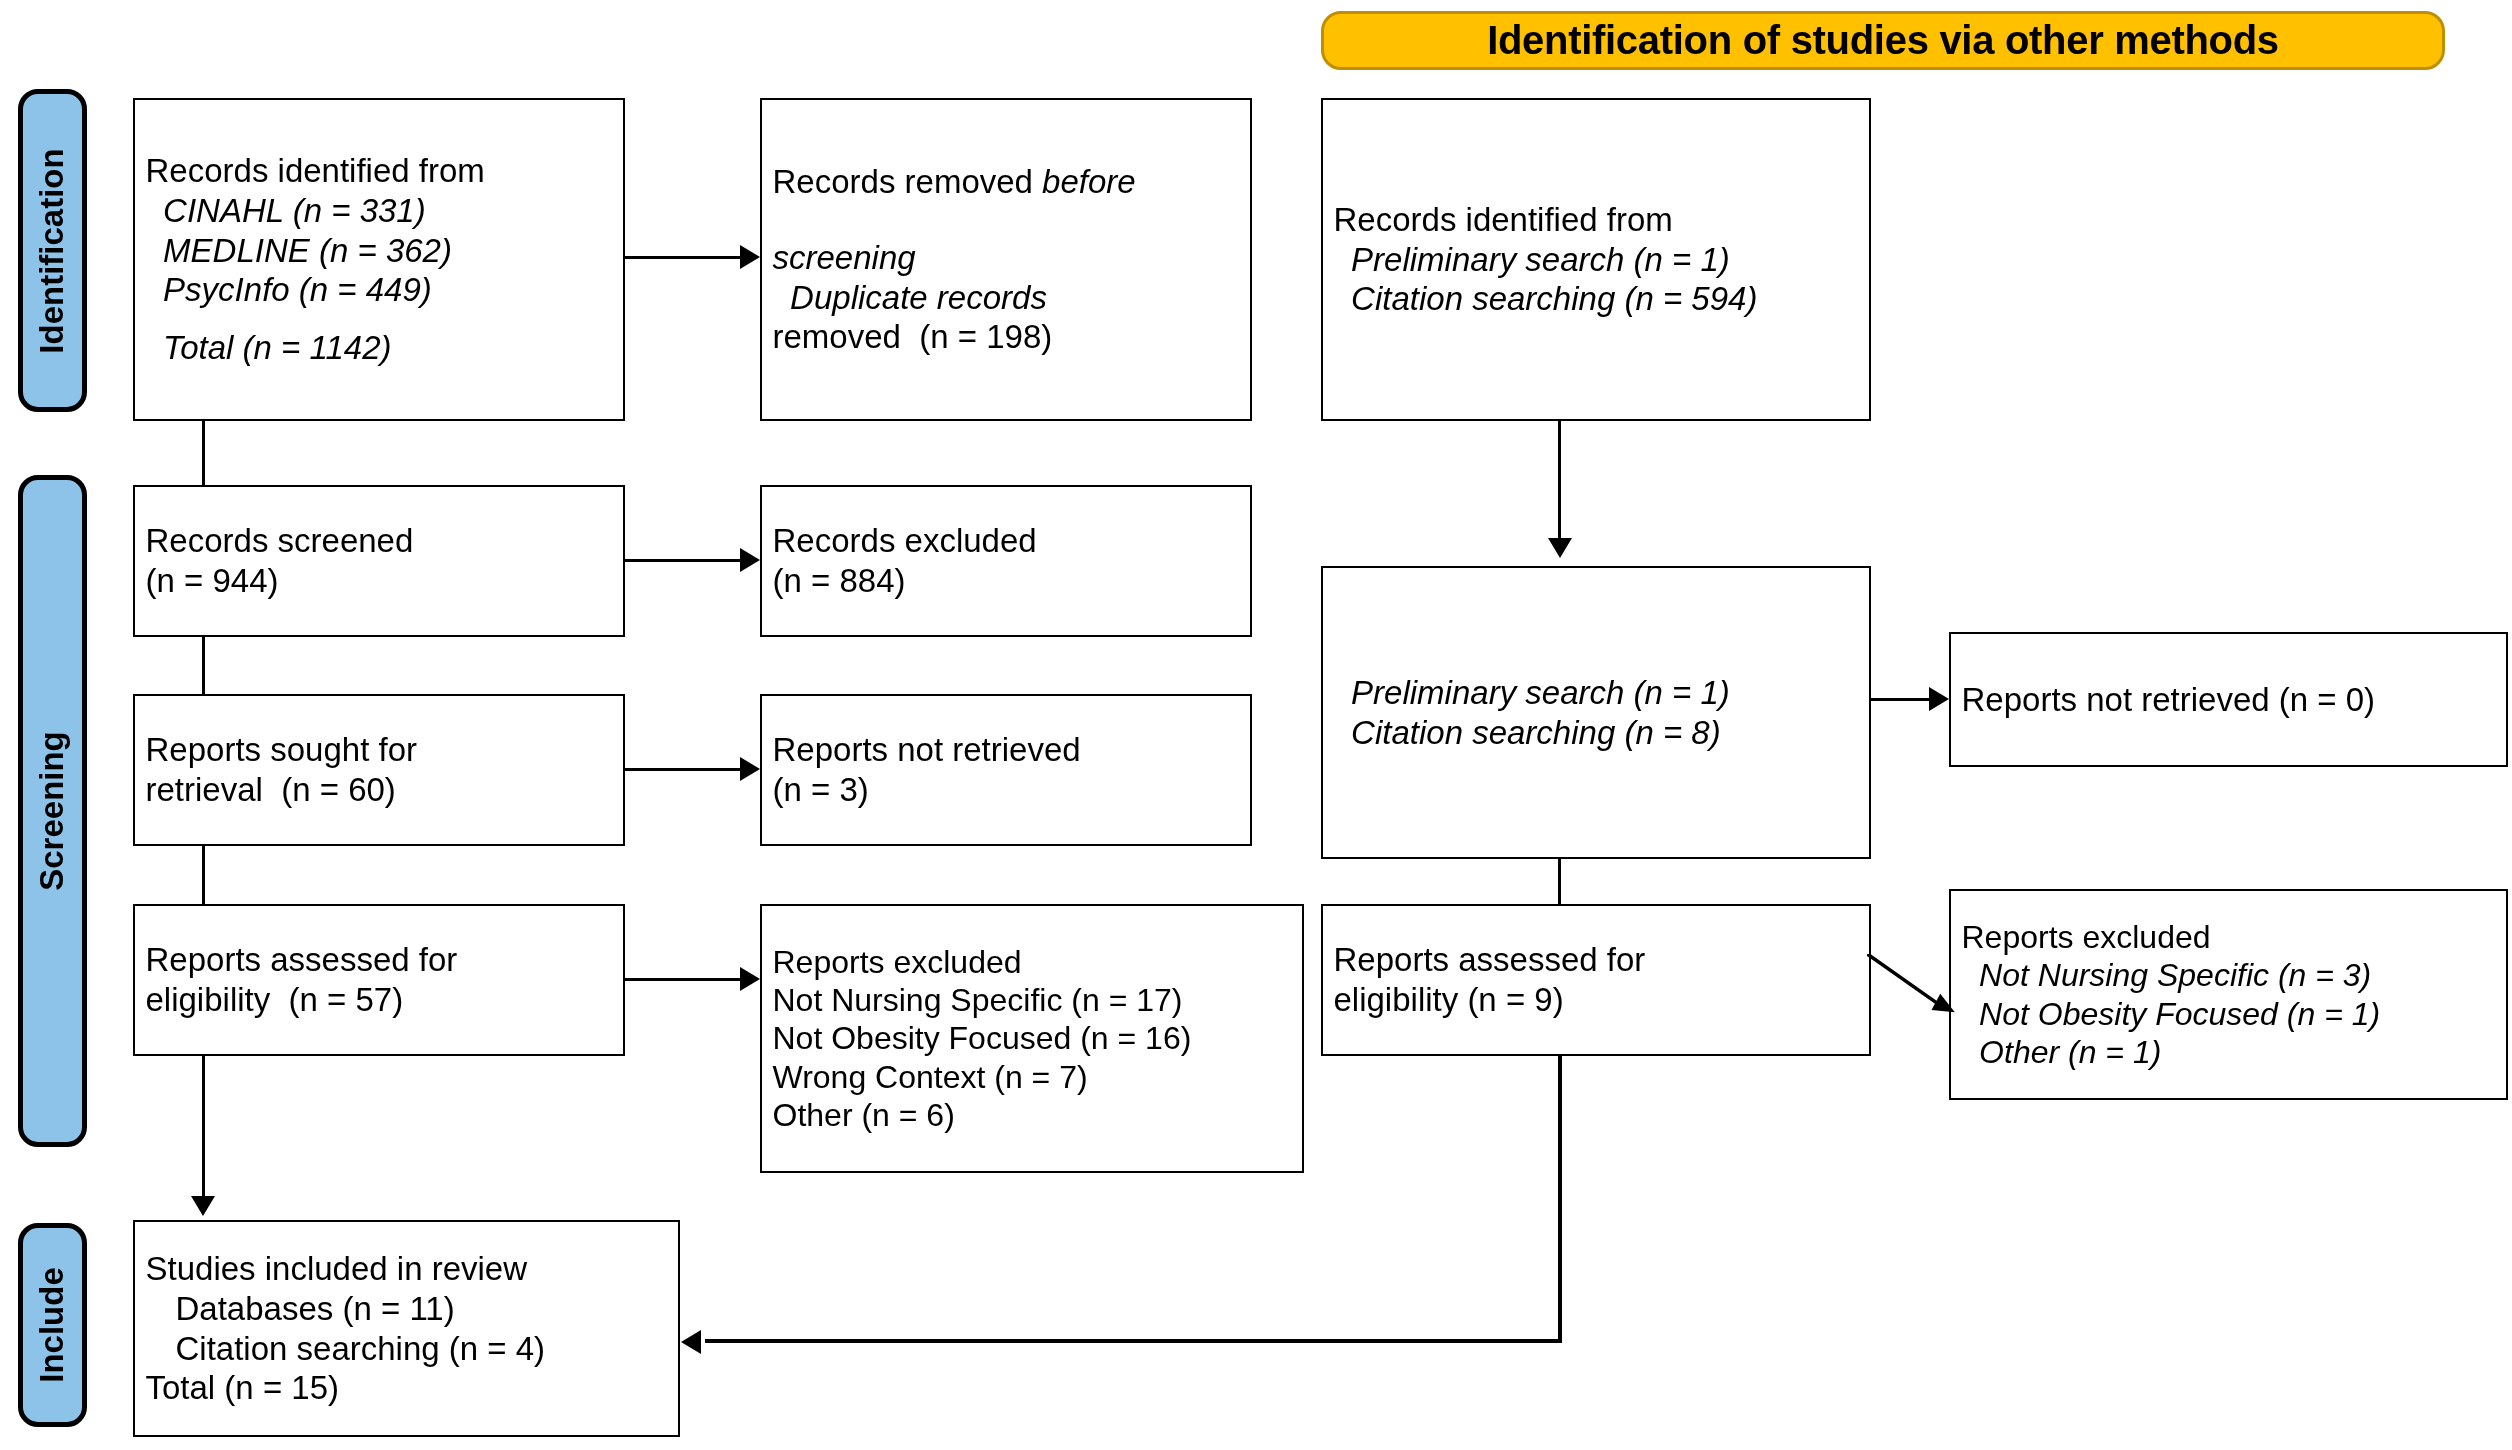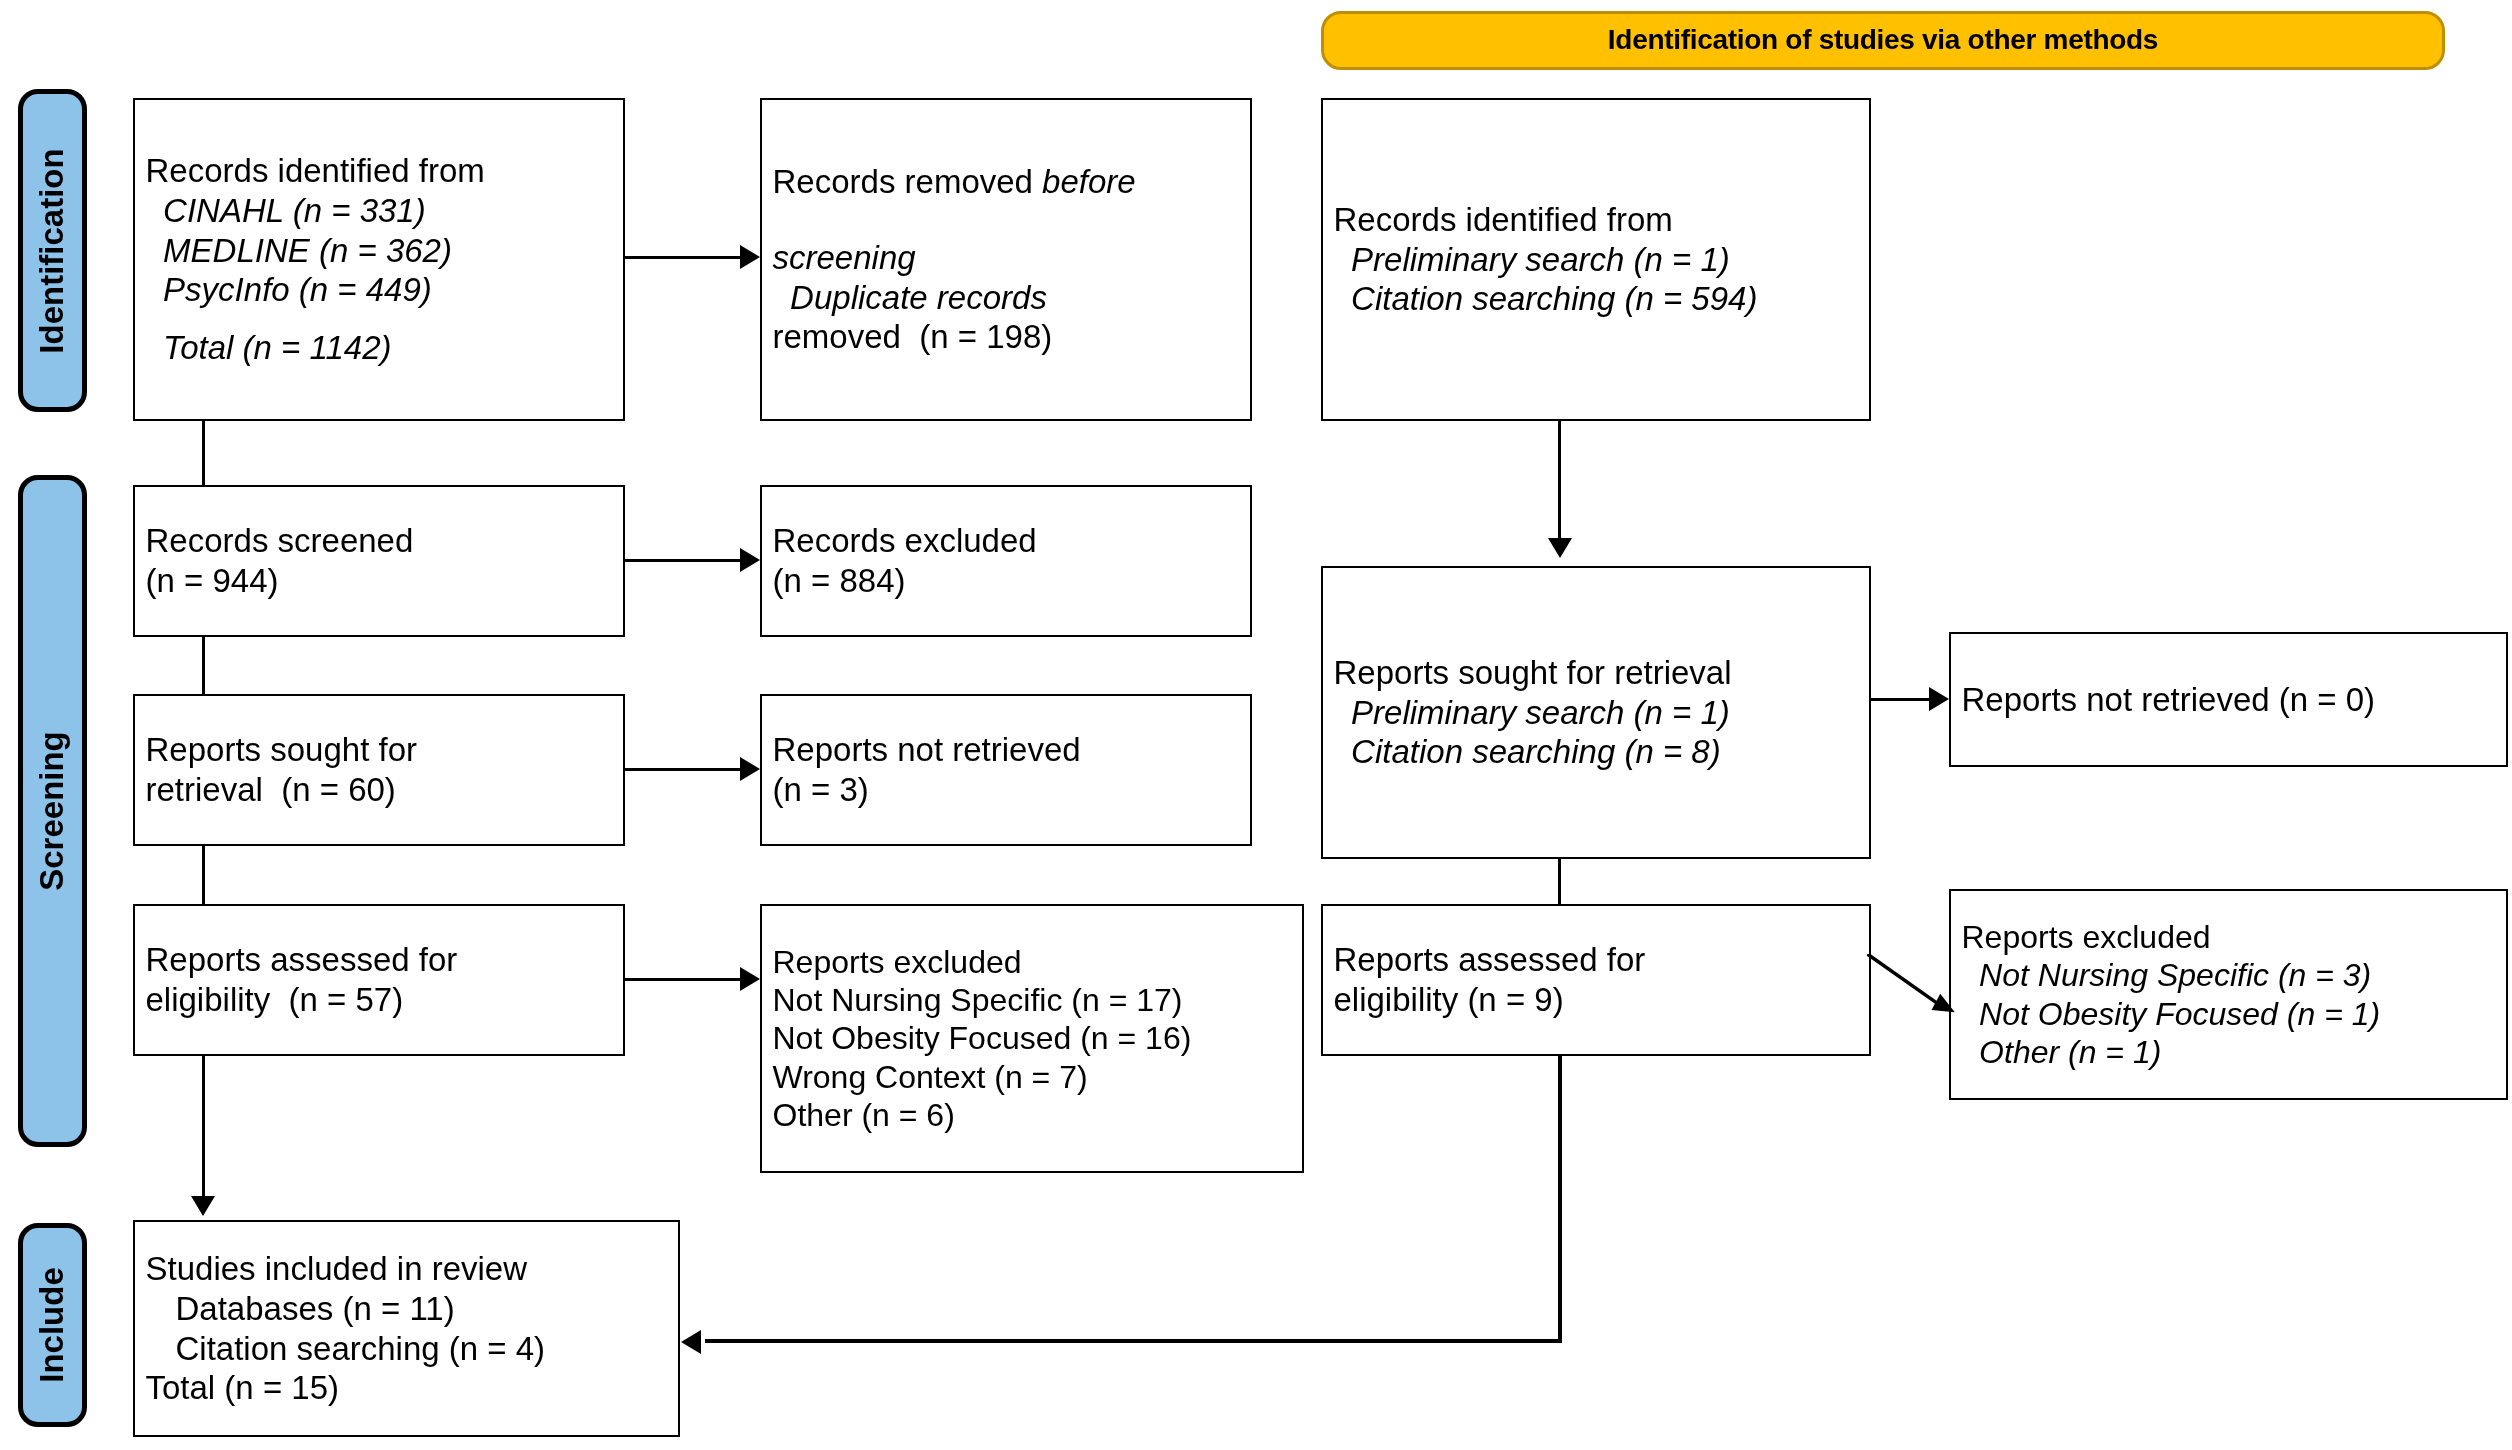--- a/index.html
+++ b/index.html
@@ -105,21 +105,21 @@
     border-right: 20px solid #000000;
   }
   .diag-arrow { position: absolute; }
 </style>
 </head>
 <body>
 
 <div id="stage">
 
 
-  <div class="phase-header" style="left:1321px; top:10.5px; width:1124px; height:59px; font-size:28px;">
+  <div class="phase-header" style="left:1321px; top:10.5px; width:1124px; height:59px; font-size:40px;">
     <span>Identification of studies via other methods</span>
   </div>
 
   <div class="side-bar" style="left:17.6px; top:89px; width:69px; height:323px;">
     <span style="font-size:33px;">Identification</span>
   </div>
 
   <div class="side-bar" style="left:17.6px; top:475px; width:69px; height:672px;">
     <span style="font-size:33px;">Screening</span>
   </div>
@@ -211,21 +211,20 @@
   <div class="node" style="left:1321px; top:98px; width:550px; height:323px;">
     <div class="ln">Records identified from</div>
     <div class="ln ind1">Preliminary search (n = 1)</div>
     <div class="ln ind1">Citation searching (n = 594)</div>
   </div>
 
   <div class="vline" style="left:1558px; top:421px; width:2.9px; height:117px;"></div>
   <div class="arrow-down" style="left:1548px; top:538px;"></div>
 
   <div class="node" style="left:1321px; top:566px; width:550px; height:293px;">
-    <div class="ln">Reports sought for retrieval</div>
     <div class="ln ind1">Preliminary search (n = 1)</div>
     <div class="ln ind1">Citation searching (n = 8)</div>
   </div>
 
   <div class="node" style="left:1949px; top:632px; width:559px; height:135px;">
     <div class="ln">Reports not retrieved (n = 0)</div>
   </div>
 
   <div class="hline" style="left:1871px; top:698px; width:59px;"></div>
   <div class="arrow-right" style="left:1929px; top:687px;"></div>

